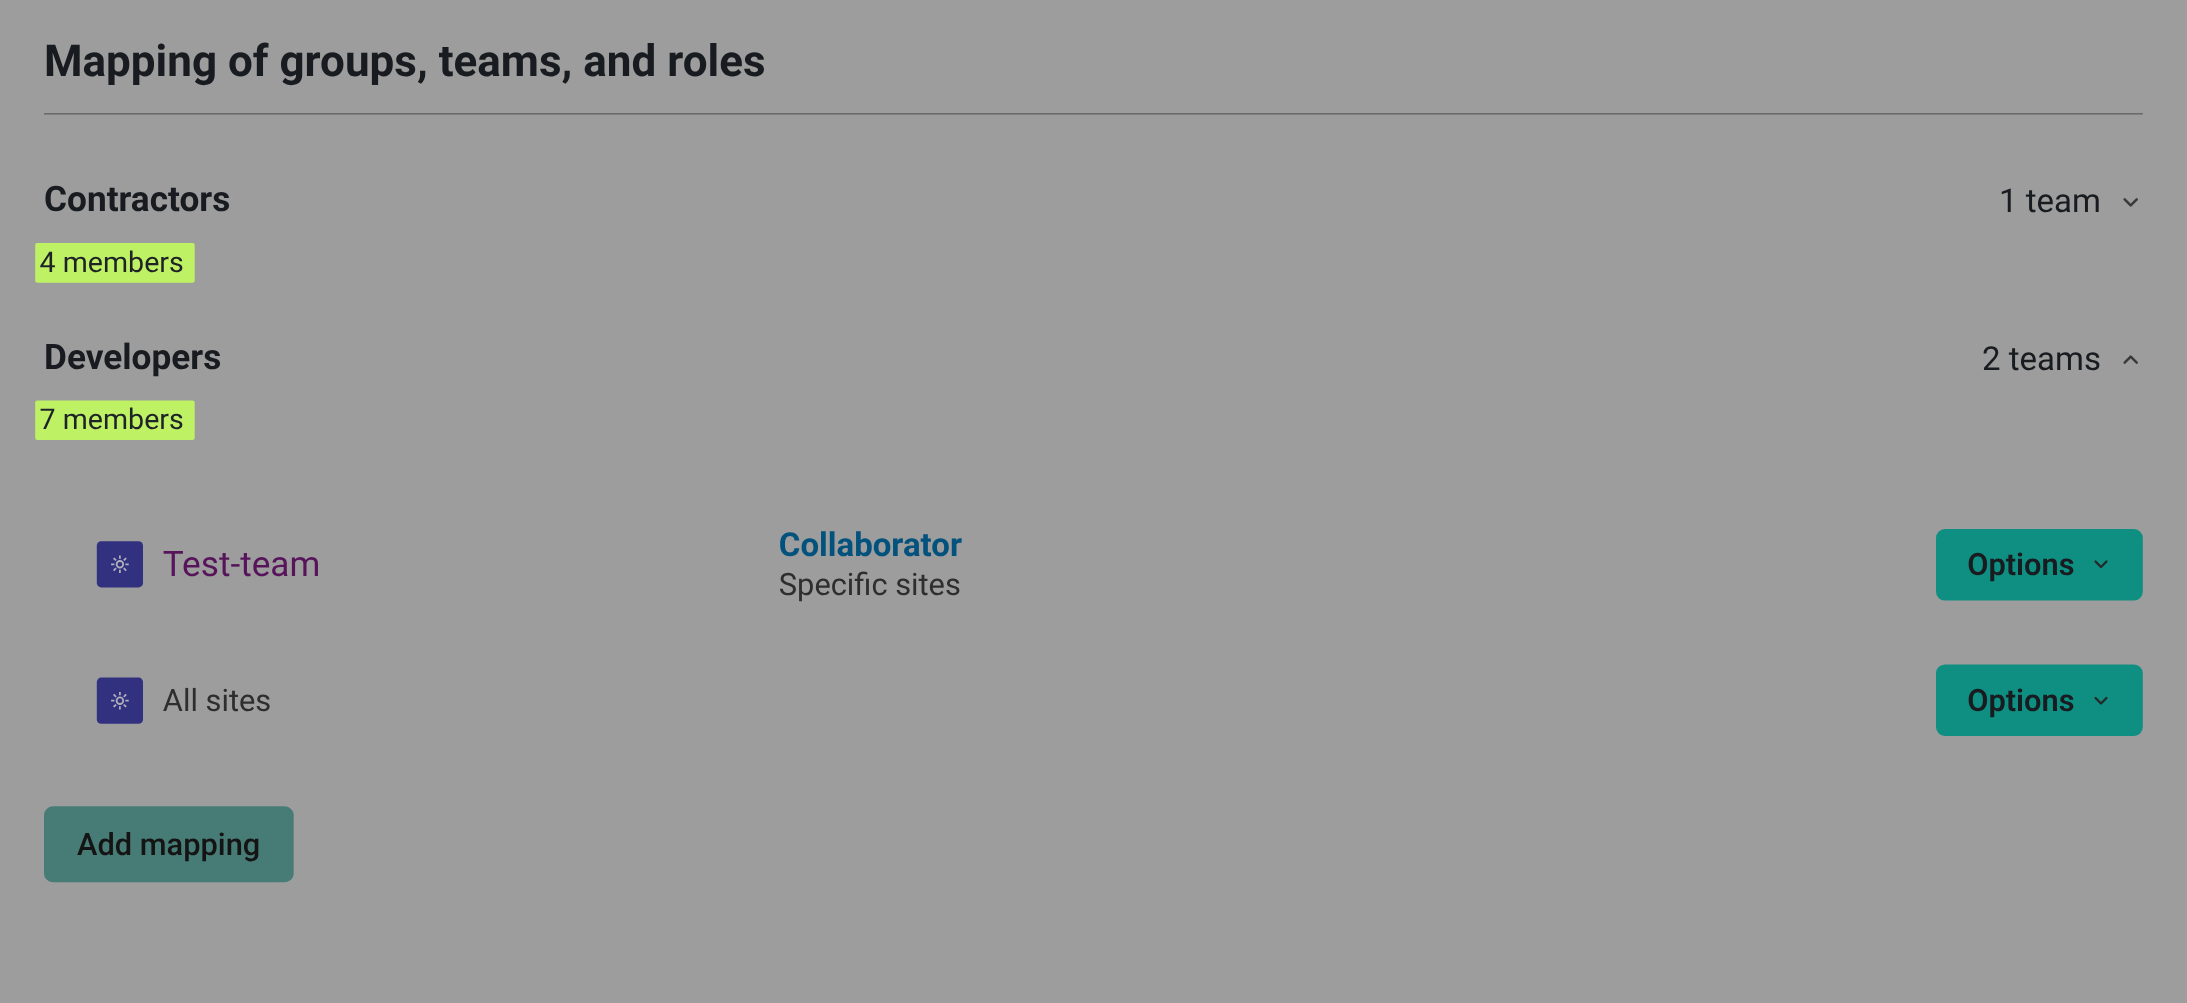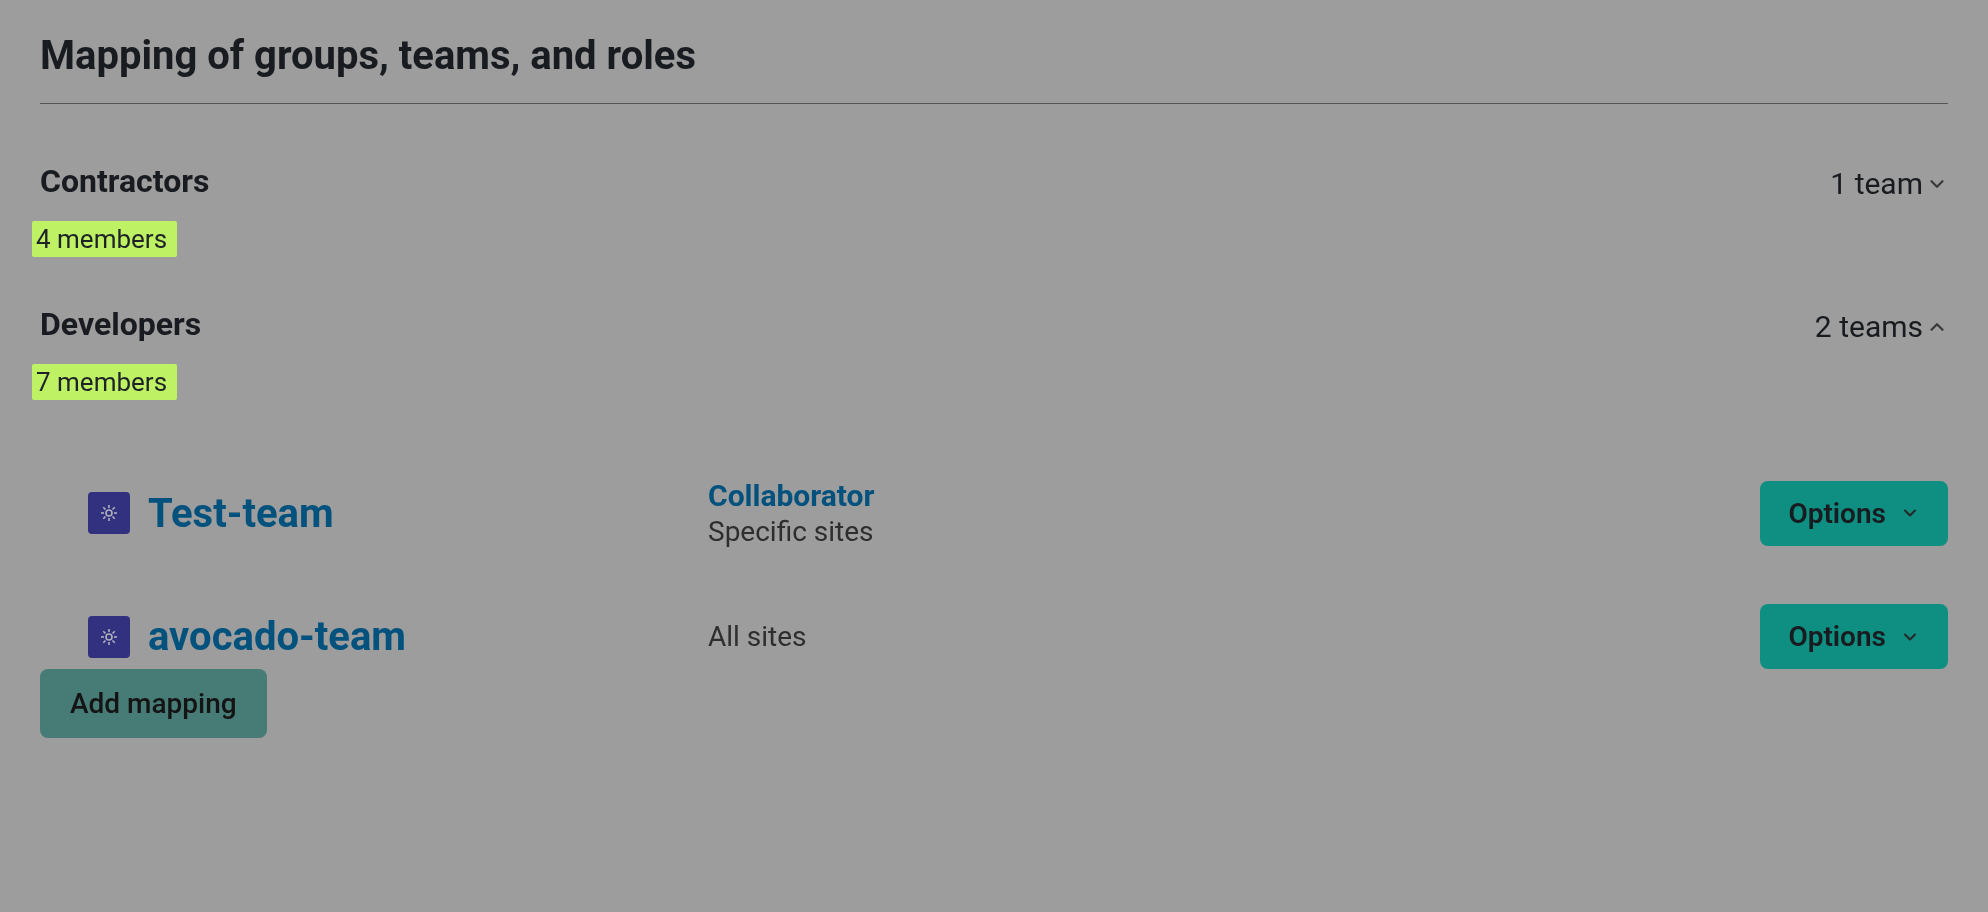--- a/index.html
+++ b/index.html
@@ -69,21 +69,21 @@
       border-radius: 2px;
       
       position: relative;
       z-index: 5;
       margin-left: -8px;
     }
 
     .group-right {
       display: flex;
       align-items: center;
-      gap: 3px;
+      gap: 16px;
       padding-top: 4px;
     }
 
     .team-count {
       font-size: 30px;
       font-weight: 400;
       color: #1f2328;
     }
 
     .chevron {
@@ -129,23 +129,23 @@
     }
     .team-icon-wrap svg {
       width: 24px;
       height: 24px;
       stroke: rgba(255,255,255,0.85);
       fill: none;
       stroke-width: 1.6;
     }
 
     .team-name {
-      font-size: 40px;
-      font-weight: 700;
-      color: #0369a1;
+      font-size: 32px;
+      font-weight: 400;
+      color: #701a75;
       width: 560px;
       flex-shrink: 0;
     }
 
     .role-col {
       display: flex;
       flex-direction: column;
       gap: 2px;
       width: 540px;
       flex-shrink: 0;
@@ -180,20 +180,21 @@
       width: 20px;
       height: 20px;
       stroke: #333;
       stroke-width: 2.5;
       fill: none;
       stroke-linecap: round;
       stroke-linejoin: round;
     }
 
     .add-mapping-btn {
+      margin-top: 64px;
       background: #5b9e97;
       color: #1a1a1a;
       border: none;
       border-radius: 8px;
       padding: 18px 30px;
       font-size: 28px;
       font-weight: 500;
       cursor: pointer;
     }
 
@@ -279,21 +280,20 @@
             <line x1="12" y1="4" x2="12" y2="7"></line>
             <line x1="12" y1="17" x2="12" y2="20"></line>
             <line x1="4" y1="12" x2="7" y2="12"></line>
             <line x1="17" y1="12" x2="20" y2="12"></line>
             <line x1="6.3" y1="6.3" x2="8.5" y2="8.5"></line>
             <line x1="15.5" y1="15.5" x2="17.7" y2="17.7"></line>
             <line x1="6.3" y1="17.7" x2="8.5" y2="15.5"></line>
             <line x1="15.5" y1="8.5" x2="17.7" y2="6.3"></line>
           </svg>
         </div>
-        <div class="team-name">avocado-team</div>
         <div class="role-col">
           <div class="role-scope">All sites</div>
         </div>
         <div class="spacer-flex"></div>
         <button class="options-btn">
           <span>Options</span>
           <svg viewBox="0 0 24 24">
               <polyline points="6 9 12 15 18 9"></polyline>
             </svg>
         </button>

